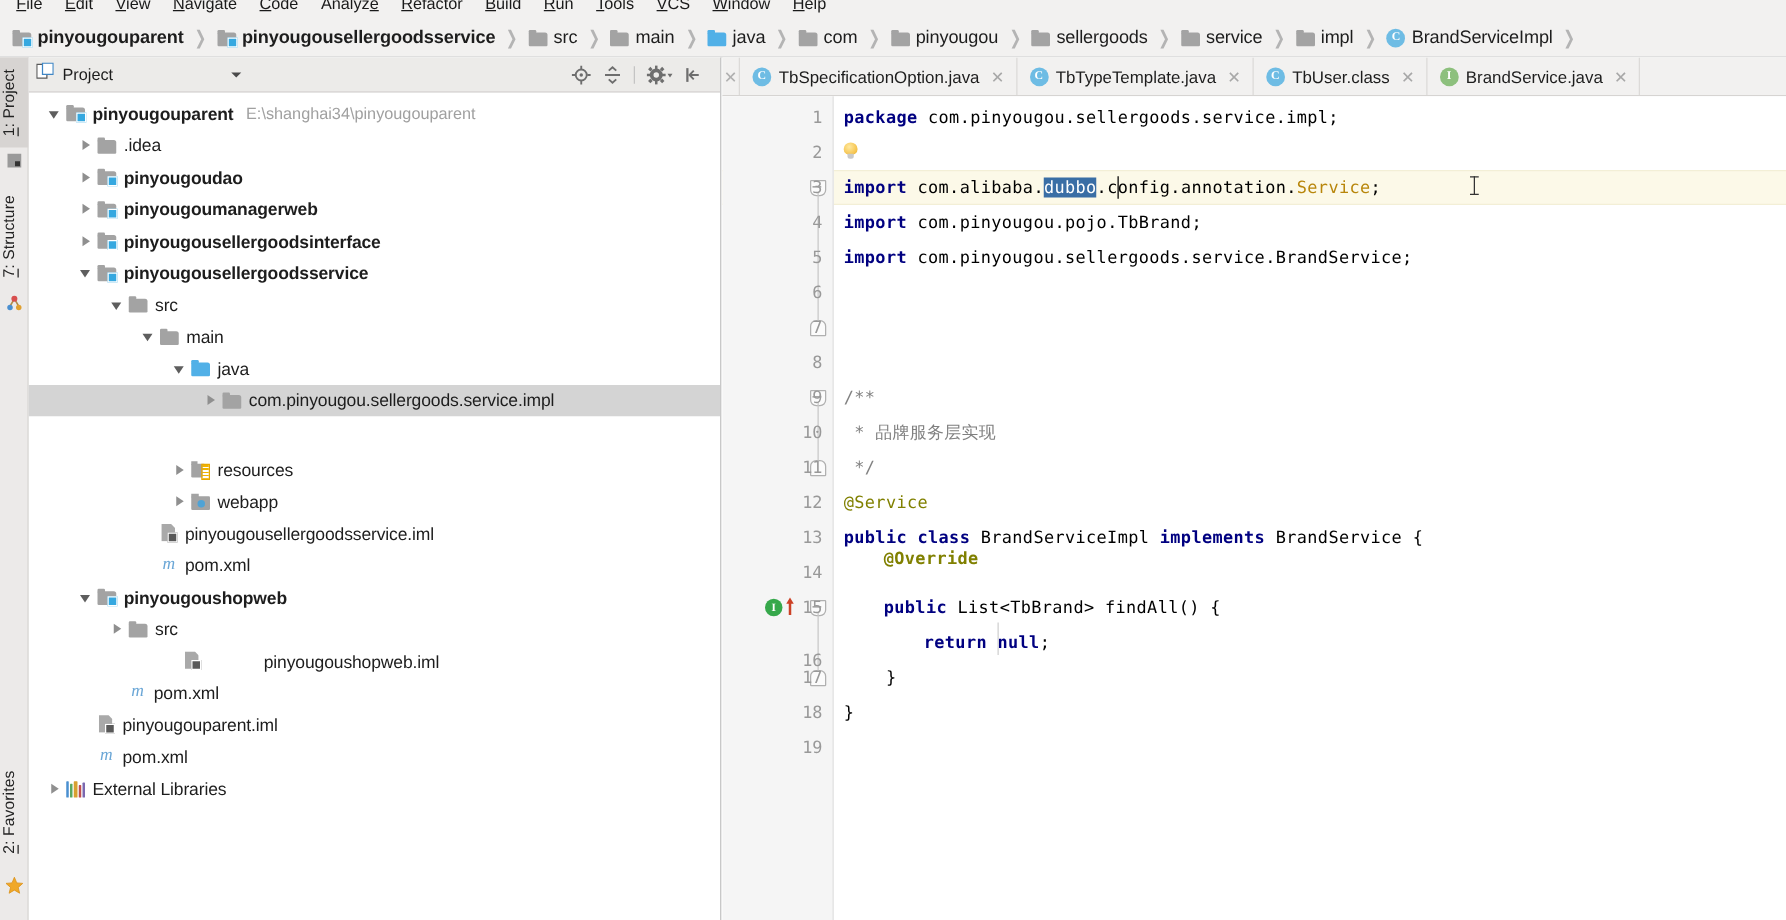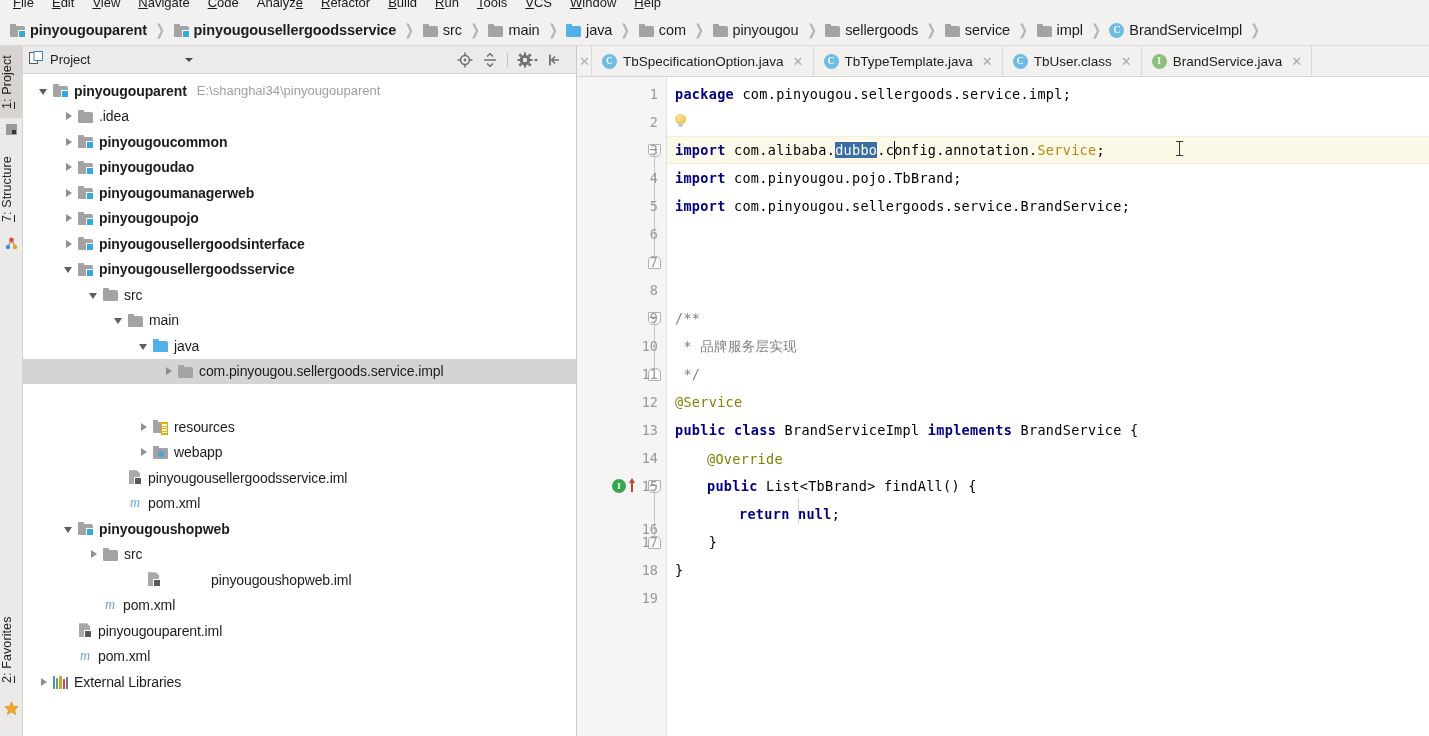--- a/index.html
+++ b/index.html
@@ -466,42 +466,28 @@
           <span class="ico ico-folder">
             <i></i>
           </span>
           <span class="label">.idea</span>
         </div>
         <div class="row" style="padding-left: 39px;">
           <span class="arrow collapsed"></span>
           <span class="ico ico-folder mod">
             <i></i>
           </span>
-          <span class="label bold">pinyougoucommon</span>
+          <span class="label bold">pinyougoudao</span>
         </div>
         <div class="row" style="padding-left: 39px;">
           <span class="arrow collapsed"></span>
           <span class="ico ico-folder mod">
             <i></i>
           </span>
-          <span class="label bold">pinyougoudao</span>
-        </div>
-        <div class="row" style="padding-left: 39px;">
-          <span class="arrow collapsed"></span>
-          <span class="ico ico-folder mod">
-            <i></i>
-          </span>
           <span class="label bold">pinyougoumanagerweb</span>
-        </div>
-        <div class="row" style="padding-left: 39px;">
-          <span class="arrow collapsed"></span>
-          <span class="ico ico-folder mod">
-            <i></i>
-          </span>
-          <span class="label bold">pinyougoupojo</span>
         </div>
         <div class="row" style="padding-left: 39px;">
           <span class="arrow collapsed"></span>
           <span class="ico ico-folder mod">
             <i></i>
           </span>
           <span class="label bold">pinyougousellergoodsinterface</span>
         </div>
         <div class="row" style="padding-left: 39px;">
           <span class="arrow expanded"></span>
@@ -686,21 +672,21 @@
           <div class="cline" style="top: 59px; left: 0px;"><span style="display:inline-block;width:8px"></span><span class="kw">import</span><span class="plain"> com.alibaba.</span><span class="sel">dubbo</span><span class="plain">.config.annotation.</span><span class="annoref">Service</span><span class="plain">;</span></div>
           <div class="cline" style="top: 87px; left: 0px;"><span style="display:inline-block;width:8px"></span><span style="display:inline-block;width:0px"></span><span class="kw">import</span><span class="plain"> com.pinyougou.pojo.TbBrand;</span></div>
           <div class="cline" style="top: 115px; left: 0px;"><span style="display:inline-block;width:8px"></span><span style="display:inline-block;width:0px"></span><span class="kw">import</span><span class="plain"> com.pinyougou.sellergoods.service.BrandService;</span></div>
           <div class="cline" style="top: 143px; left: 0px;"></div>
           <div class="cline" style="top: 199px; left: 0px;"></div>
           <div class="cline" style="top: 227px; left: 0px;"><span style="display:inline-block;width:8px"></span><span class="cmt">/**</span></div>
           <div class="cline" style="top: 255px; left: 0px;"><span style="display:inline-block;width:8px"></span><span class="cmt"> * <span class="cjk">品牌服务层实现</span></span></div>
           <div class="cline" style="top: 283px; left: 0px;"><span style="display:inline-block;width:8px"></span><span class="cmt"> */</span></div>
           <div class="cline" style="top: 311px; left: 0px;"><span style="display:inline-block;width:8px"></span><span class="anno">@Service</span></div>
           <div class="cline" style="top: 339px; left: 0px;"><span style="display:inline-block;width:8px"></span><span class="kw">public class </span><span class="plain">BrandServiceImpl </span><span class="kw">implements </span><span class="plain">BrandService {</span></div>
-          <div class="cline" style="top: 368px; left: 0px;"><span style="display:inline-block;width:8px"></span><span style="display:inline-block;width:32px"></span><span class="anno">@Override</span></div>
+          <div class="cline" style="top: 356px; left: 0px; font-weight: bold;"><span style="display:inline-block;width:8px"></span><span style="display:inline-block;width:32px"></span><span class="anno">@Override</span></div>
           <div class="cline" style="top: 395px; left: 0px;"><span style="display:inline-block;width:8px"></span><span style="display:inline-block;width:32px"></span><span class="kw">public </span><span class="plain">List&lt;TbBrand&gt; findAll() {</span></div>
           <div class="cline" style="top: 423px; left: 0px;"><span style="display:inline-block;width:8px"></span><span style="display:inline-block;width:64px"></span><span class="kw">return null</span><span class="plain">;</span></div>
           <div class="cline" style="top: 451px; left: 0px;"><span style="display:inline-block;width:8px"></span><span class="plain">    }</span></div>
           <div class="cline" style="top: 479px; left: 0px;"><span style="display:inline-block;width:8px"></span><span class="plain">}</span></div>
           <div class="cline" style="top: 507px; left: 0px;"></div>
           <div class="indentguide" style="top: 421px; height: 26px; left: 131px;"></div>
           <div class="caret" style="top: 64px; left: 227px; height: 18px;"></div>
           <div class="mousecaret" style="top: 64px; left: 509px;"></div>
         </div>
     <div class="bulb" style="top: 37px; left: 96px;">

